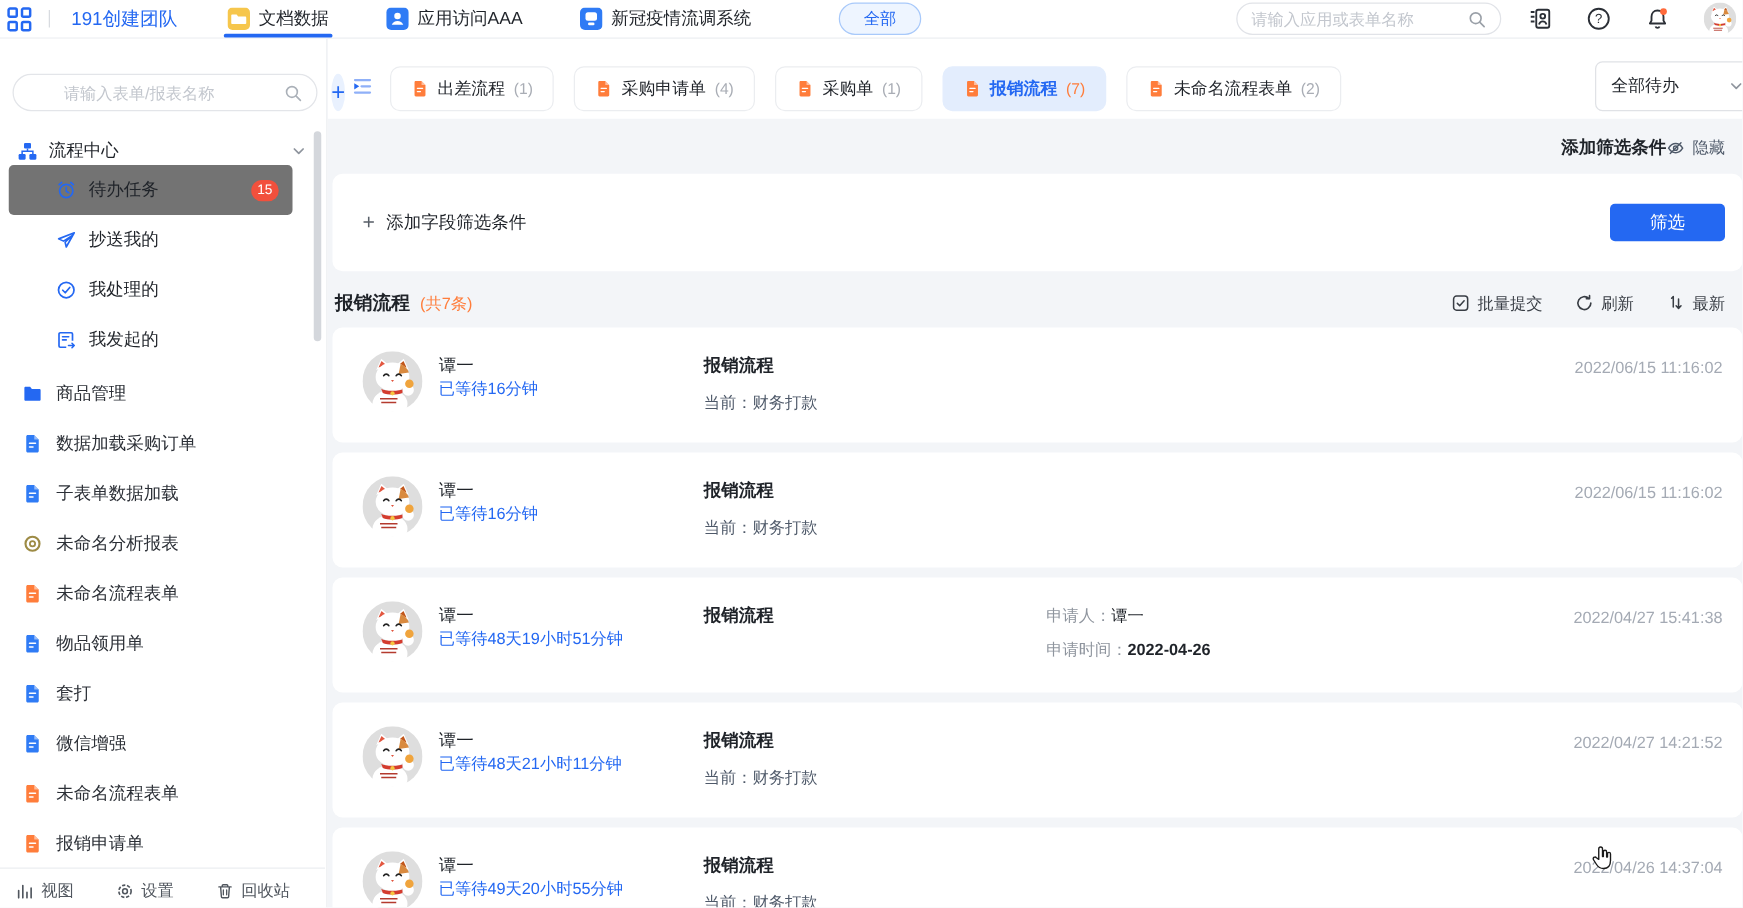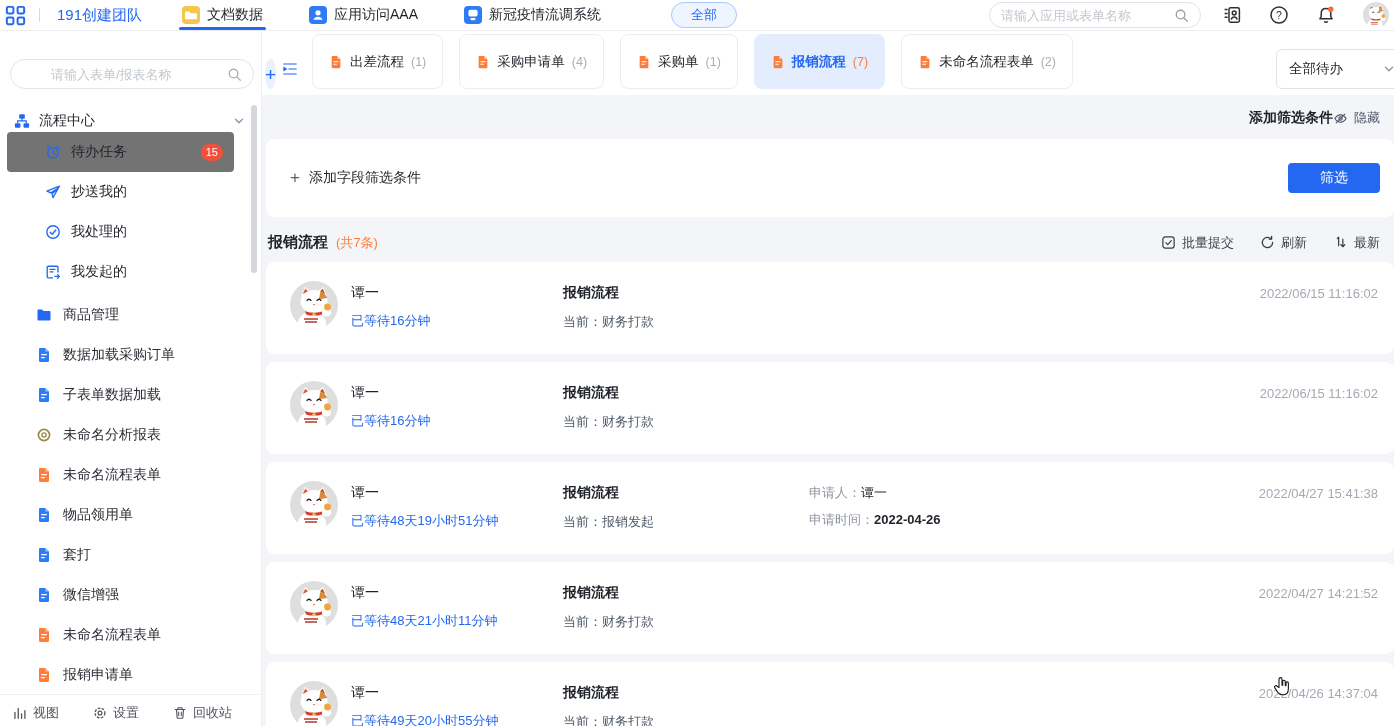--- a/index.html
+++ b/index.html
@@ -28,30 +28,30 @@
   .sb-search { flex:1; height:30px; border:1px solid #e3e5e9; border-radius:15px; display:flex; align-items:center; padding:0 11px 0 13px; color:#c3c7ce; }
   .sb-search input { border:none; outline:none; flex:1; font-size:13px; font-family:inherit; color:#333; min-width:0;margin-left:27px; }
   .sb-search input::placeholder { color:#c3c7ce; }
   .sb-add { width:30px; height:30px; border-radius:50%; background:#e9f1fe; color:#2468f2; font-size:19px; line-height:1; display:flex; align-items:center; justify-content:center; cursor:pointer; }
   .sb-group { display:flex; align-items:center; gap:9px; margin:23px 16px 2px 14px; font-size:14px; }
   .sb-chevron { margin-left:auto; color:#8f959e; }
   .sb-proc-item { height:40px; display:flex; align-items:center; gap:10px; margin:0 27px 0 7px; padding-left:38px; border-radius:4px; font-size:14px; color:#1f2329; cursor:pointer; }
   .sb-proc-item.active { background:#737373; }
   .badge { margin-left:auto; margin-right:11px; min-width:22px; height:17px; padding:0 5px; border-radius:9px; background:#f2503c; color:#fff; font-size:11px; line-height:17px; text-align:center; }
   .sb-nav { margin-top:3px; }
-  .sb-nav-item { height:40px; display:flex; align-items:center; gap:11px; padding-left:36px; font-size:14px; color:#2b2f36; cursor:pointer; }
+  .sb-nav-item { height:40px; display:flex; align-items:center; gap:11px; padding-left:18px; font-size:14px; color:#2b2f36; cursor:pointer; }
   .sb-footer { position:absolute; left:0; right:1px; bottom:0; height:32px; border-top:1px solid #eceef1; background:#fff; display:flex; align-items:flex-start; gap:34px; padding:9px 0 0 13px; }
   .sb-footer-item { display:flex; align-items:center; gap:6px; font-size:13px; color:#50565e; cursor:pointer; }
   .sb-scrollthumb { position:absolute; right:4px; top:74px; width:6px; height:168px; border-radius:3px; background:#d4d7dc; }
 
   
   .main { flex:1; display:flex; flex-direction:column; background:#f3f5f8; overflow:hidden; min-width:0; }
   .tabstrip { height:64px; background:#fff; display:flex; align-items:flex-end; padding:0 0 6px 18px; flex-shrink:0; }
   .collapse-btn { margin:0 12px 10px 0; cursor:pointer; }
-  .chip { display:flex; align-items:center; gap:7px; height:55px; padding:0 16px; background:#fff; border:1px solid #ebedf0; border-radius:8px; margin-right:16px; font-size:13.5px; color:#1f2329; cursor:pointer; white-space:nowrap; }
+  .chip { display:flex; align-items:center; gap:7px; height:36px; padding:0 16px; background:#fff; border:1px solid #ebedf0; border-radius:8px; margin-right:16px; font-size:13.5px; color:#1f2329; cursor:pointer; white-space:nowrap; }
   .chip .cnt { color:#a9adb5; font-size:12.5px; }
   .chip.active { background:#e3edfd; border-color:#e3edfd; color:#2468f2; font-weight:700; }
   .chip.active .cnt { color:#ff7d3b; font-weight:400; }
   .status-dd { margin-left:auto; margin-right:-14px; height:40px; min-width:132px; border:1px solid #e0e2e6; border-radius:6px; background:#fff; display:flex; align-items:center; justify-content:space-between; padding:0 12px; font-size:13.5px; color:#1f2329; cursor:pointer; }
   .content { flex:1; padding-left:4px; position:relative; }
 
   .filter-head { display:flex; justify-content:flex-end; align-items:center; padding:14px 14px 0 2px; }
   .filter-title { font-size:14px; font-weight:700; }
   .hide-link { display:flex; align-items:center; gap:6px; font-size:13px; color:#4e5969; cursor:pointer; }
   .filter-card { margin-top:12px; background:#fff; border-radius:8px; height:78px; display:flex; align-items:center; justify-content:space-between; padding:0 14px 0 24px; }
@@ -63,26 +63,26 @@
   .list-title-wrap { display:flex; align-items:baseline; gap:8px; }
   .list-title { font-size:15px; font-weight:700; }
   .list-count { font-size:13px; color:#ff7d3b; }
   .list-actions { display:flex; align-items:center; gap:26px; }
   .action { display:flex; align-items:center; gap:6px; font-size:13px; color:#383d44; cursor:pointer; }
 
   .card { position:relative; background:#fff; border-radius:8px; height:92px; margin:0 0 8px 0; display:flex; align-items:flex-start; padding:22px 16px 0 24px; cursor:pointer; }
   .avatar { width:48px; height:48px; margin-top:-3px; }
   .c-user { margin-left:13px; width:212px; }
   .c-name { font-size:14px; color:#1f2329; }
-  .c-wait { font-size:13px; color:#2468f2; margin-top:10px; }
+  .c-wait { font-size:13px; color:#2468f2; margin-top:0; }
   .c-flow { width:246px; }
   .c-title { font-size:14px; font-weight:700; color:#1f2329; }
   .c-cur { font-size:13px; color:#4e5969; margin-top:11px; }
   .c-extra { font-size:13px; }
-  .c-extra .lab { color:#8f959e; }
+  .c-extra .lab { color:#8f959e;margin-left:28px; }
   .c-extra .val { color:#1f2329; }
   .c-extra .row2 { margin-top:9px; }
   .c-extra .row2 .val { font-weight:600; }
   .c-time { position:absolute; top:24px; right:16px; font-size:13px; color:#a4aab4; }
 
   .cursor-overlay { position:absolute; left:1270px; top:676px; z-index:99; pointer-events:none; }
 </style>
 </head>
 <body>
 
@@ -593,21 +593,20 @@
       <div class="card">
         <svg class="avatar" viewBox="0 0 48 48">
             <use href="#cat-avatar"></use>
           </svg>
         <div class="c-user">
           <div class="c-name">谭一</div>
           <div class="c-wait">已等待48天19小时51分钟</div>
         </div>
         <div class="c-flow">
           <div class="c-title">报销流程</div>
-          <div class="c-cur">当前：报销发起</div>
         </div>
         <div class="c-extra">
           <div><span class="lab">申请人：</span><span class="val">谭一</span></div>
           <div class="row2"><span class="lab">申请时间：</span><span class="val">2022-04-26</span></div>
         </div>
         <span class="c-time">2022/04/27 15:41:38</span>
       </div>
 
       <div class="card">
         <svg class="avatar" viewBox="0 0 48 48">

